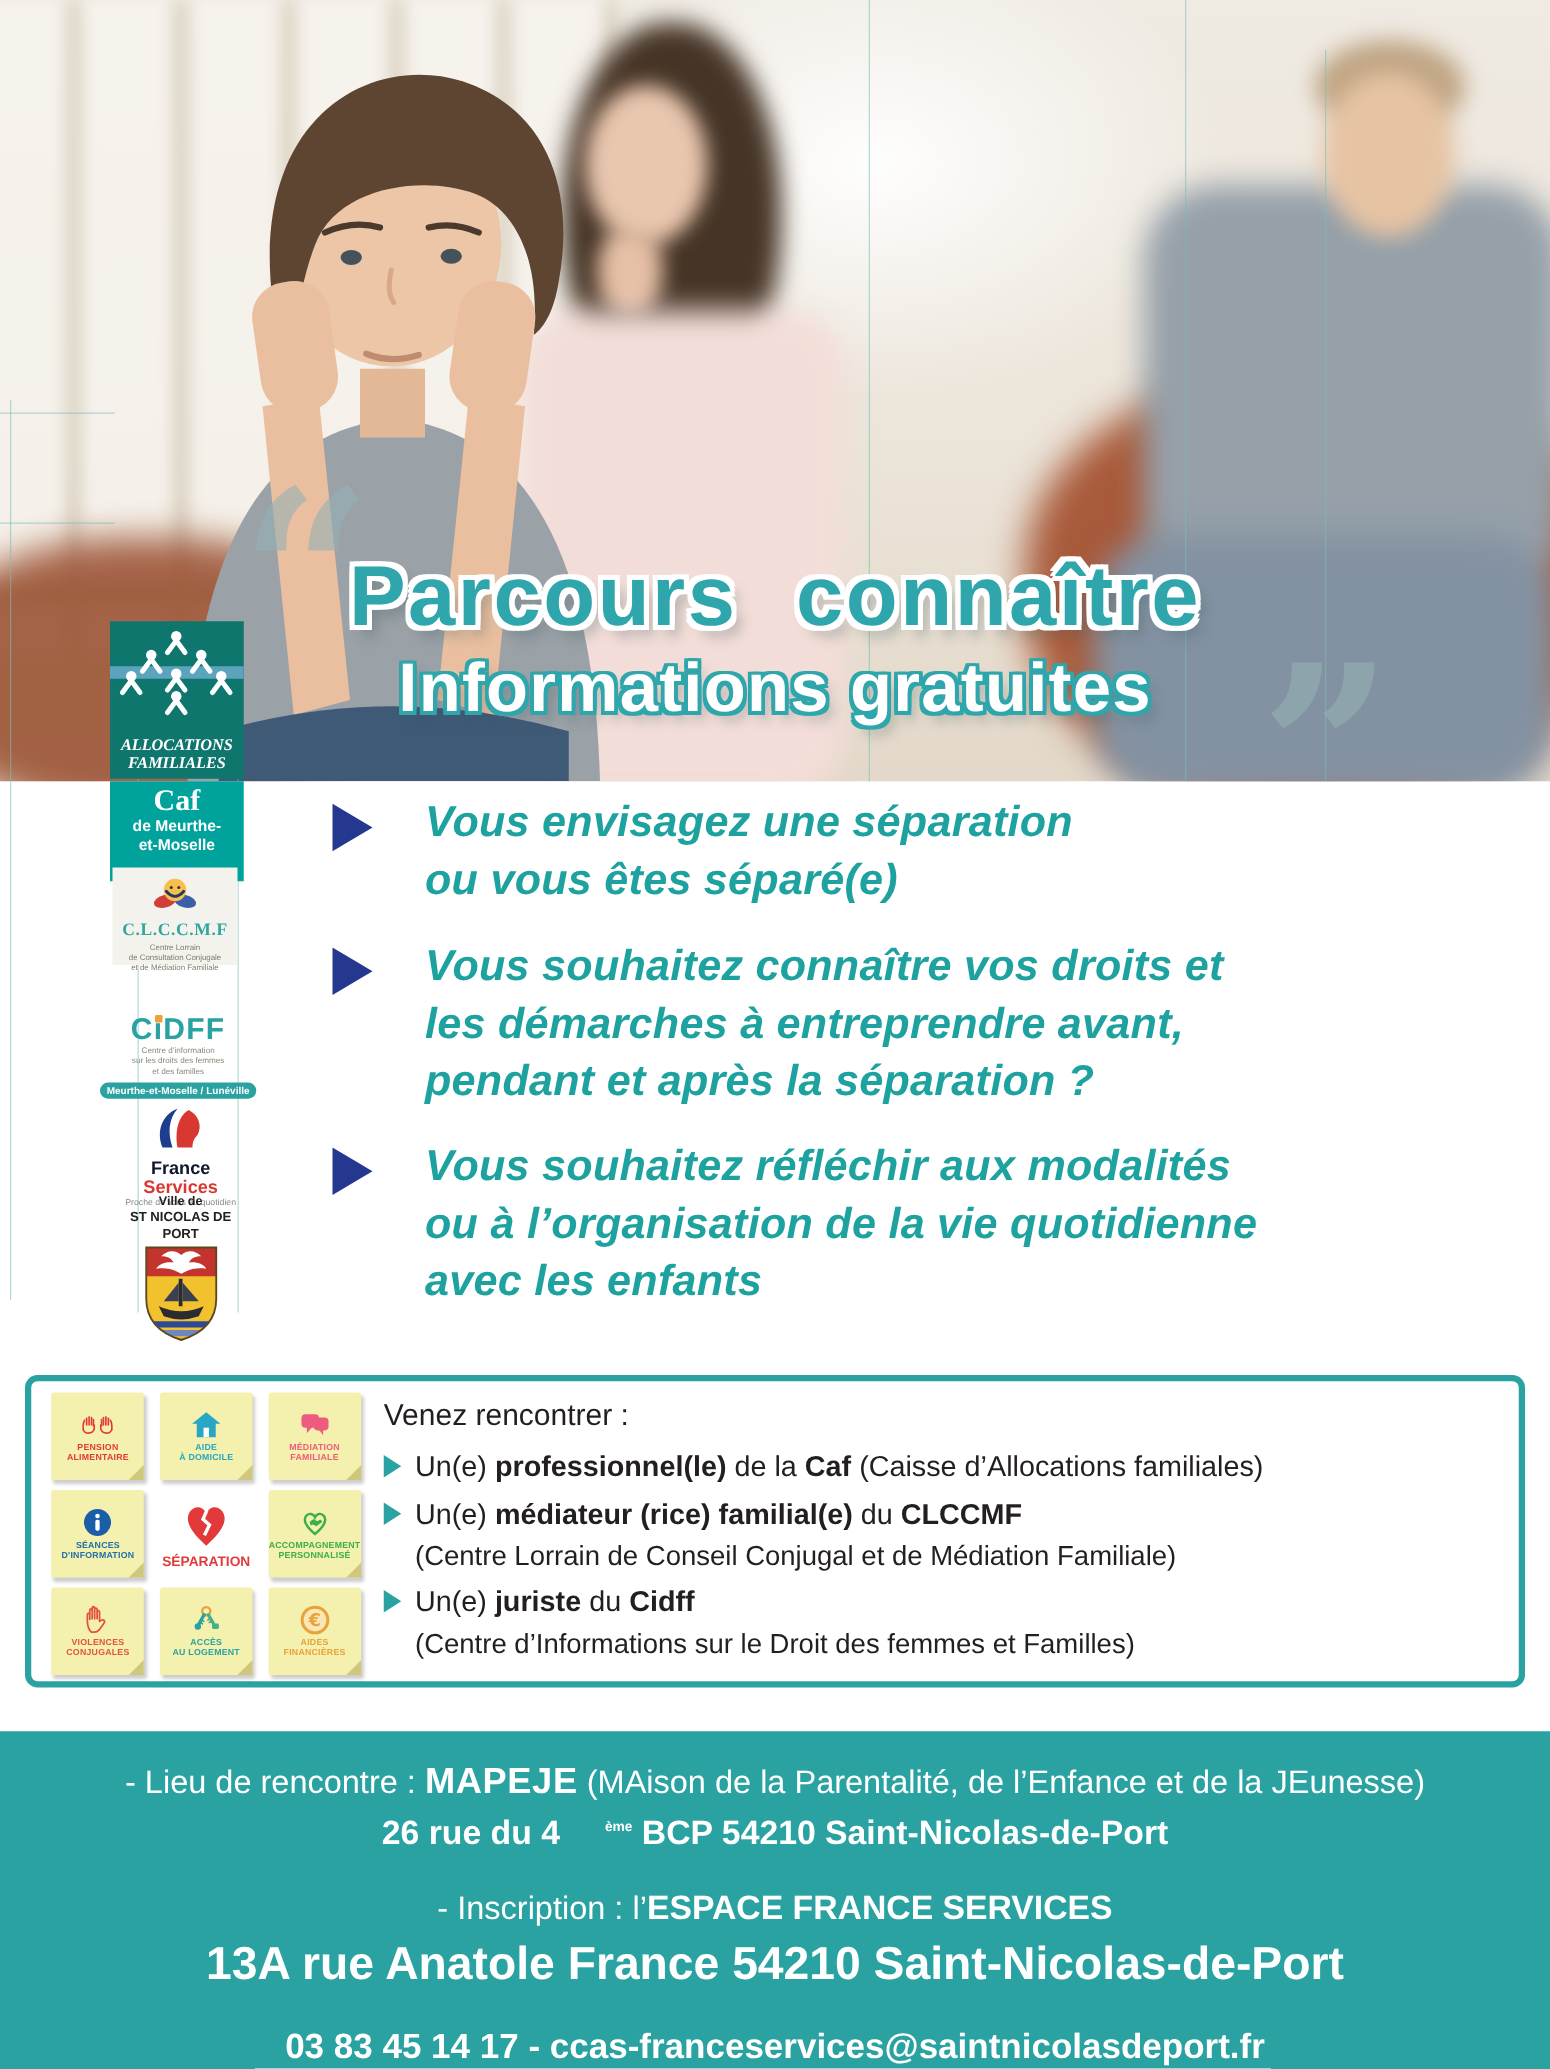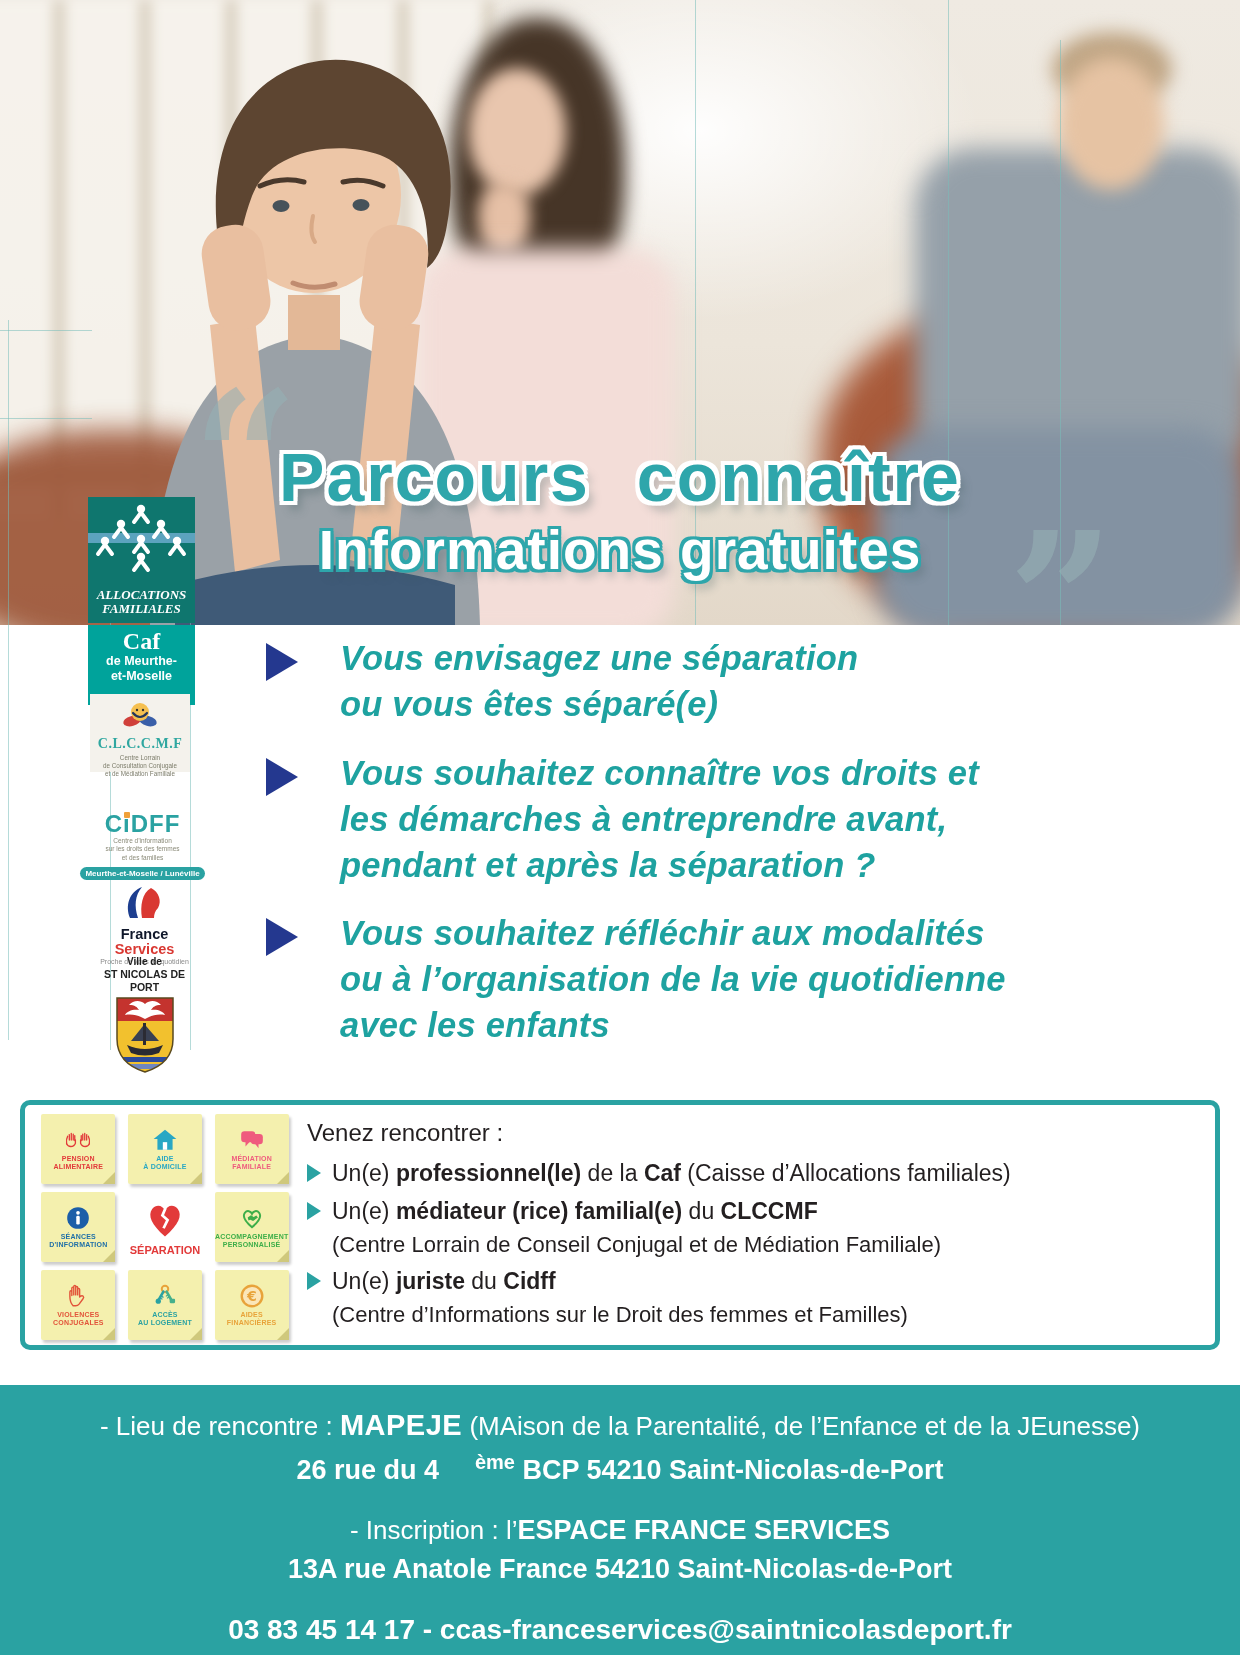--- a/index.html
+++ b/index.html
@@ -103,24 +103,24 @@
   .mi-line b{font-weight:800;}
   .mi-paren{font-size:22px;color:#231F20;margin-left:25px;margin-top:-4px;margin-bottom:9px;line-height:1.25;}
   .mi-paren:empty{display:none;}
 
   
   .footer{position:absolute;left:0;top:1385px;width:1240px;height:270px;background:#2AA2A2;color:#fff;
           text-align:center;padding-top:24px;box-sizing:border-box;z-index:3;}
   .f1{font-size:26px;}
   .fb1{font-size:29px;font-weight:800;letter-spacing:.5px;}
   .f2{font-size:27px;font-weight:800;margin-top:9px;}
-  .f2 sup{font-size:20px;margin-left:36px;}
+  .f2 sup{font-size:11px;margin-left:36px;}
   .f3{font-size:26px;margin-top:29px;}
   .fb3{font-size:27px;font-weight:800;}
-  .f4{font-size:27px;font-weight:800;margin-top:8px;}
+  .f4{font-size:37px;font-weight:800;margin-top:8px;}
   .f5{font-size:28px;font-weight:800;margin-top:29px;}
 </style>
 </head>
 <body>
 
 <div id="poster">
 
   <div class="photo">
     <div class="window"></div>
     <div class="sill"></div>

